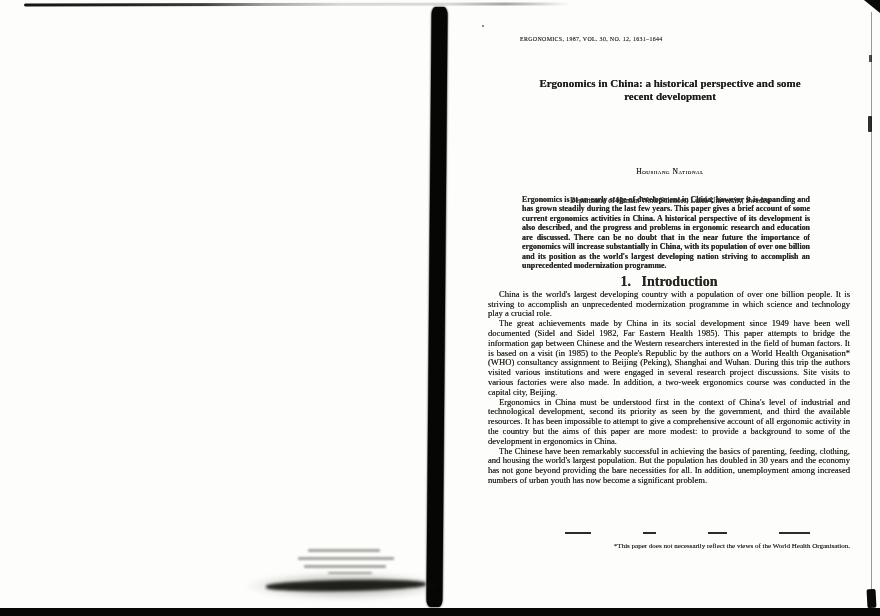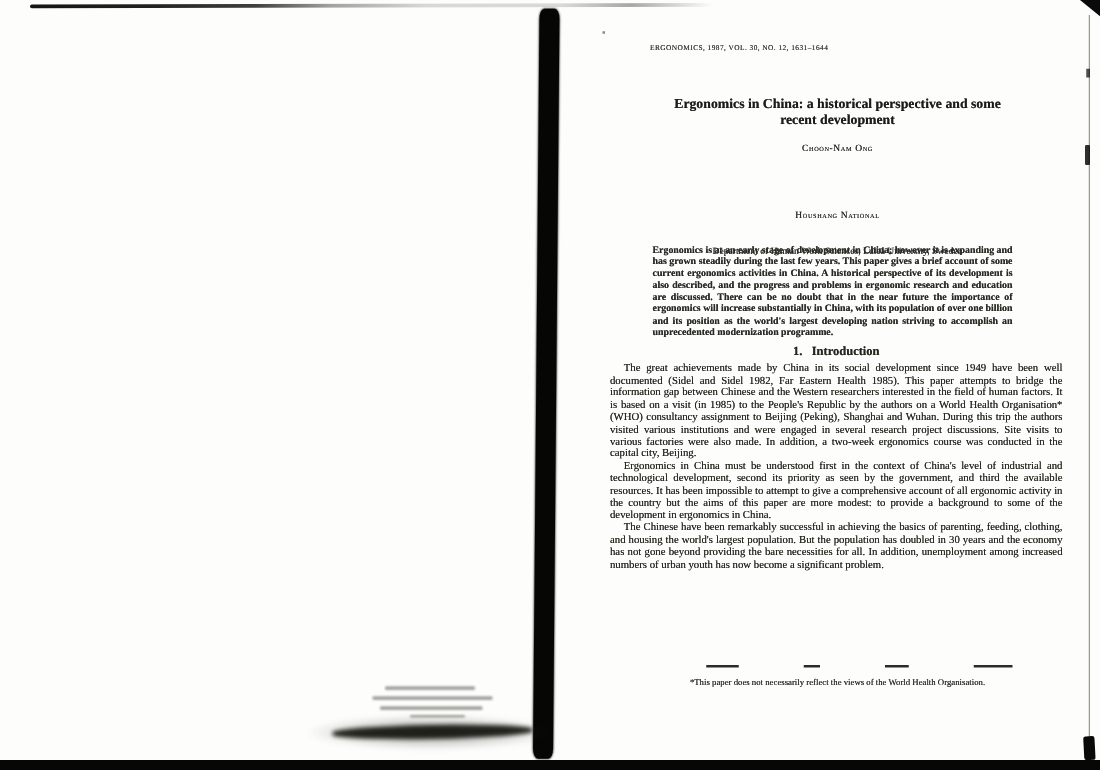--- a/index.html
+++ b/index.html
@@ -106,34 +106,34 @@
     font-size: 7.9px; line-height: 9.45px;
     text-align: justify; color: #2a2a25; font-weight: bold;
   }
   .intro {
     left: 18px; top: 277px; width: 362px;
     font-size: 8.6px; line-height: 9.8px;
     text-align: justify; color: #26261f;
   }
   .intro .heading {
     font-weight: bold; text-align: center;
-    font-size: 10px; margin: 0 0 3px 0;
+    font-size: 14px; margin: 0 0 3px 0;
     white-space: pre;
   }
   .intro p { margin: 0; text-indent: 11px; }
 
   .footnote-sep {
     left: 95px; top: 532px; width: 245px;
     display: flex; justify-content: space-between; align-items: center;
   }
   .footnote-sep span { display: block; height: 1.5px; background: #2c2c27; }
   .d1 { width: 26px; } .d2 { width: 13px; } .d3 { width: 19px; } .d4 { width: 31px; }
   .footnote {
     left: 20px; top: 542px; width: 360px;
-    text-align: center; font-size: 7px; color: #2c2c27;
+    text-align: right; font-size: 7px; color: #2c2c27;
   }
 </style>
 </head>
 <body>
 
 <div class="canvas">
 
   <div class="artifact top-streak"></div>
   <div class="artifact spine-band"></div>
   <div class="artifact right-edge"></div>
@@ -149,29 +149,29 @@
   <div class="artifact smear-halo"></div>
   <div class="artifact smear-core"></div>
   <div class="artifact dot"></div>
 
   <div class="page">
 
     <div class="journal-line">ERGONOMICS, 1987, VOL. 30, NO. 12, 1631–1644</div>
 
     <div class="title">Ergonomics in China: a historical perspective and some recent development</div>
 
-    <div class="author-name author1">Choon-Nam Ong</div>
 
     <div class="author-name author2">Houshang National</div>
     <div class="affil affil2">Department of Human Work Sciences, Luleå University, Sweden</div>
 
     <div class="abstract">Ergonomics is at an early stage of development in China; however it is expanding and has grown steadily during the last few years. This paper gives a brief account of some current ergonomics activities in China. A historical perspective of its development is also described, and the progress and problems in ergonomic research and education are discussed. There can be no doubt that in the near future the importance of ergonomics will increase substantially in China, with its population of over one billion and its position as the world's largest developing nation striving to accomplish an unprecedented modernization programme.</div>
 
     <div class="intro">
       <div class="heading">1.   Introduction</div>
+      <p>China is the world's largest developing country with a population of over one billion people. It is striving to accomplish an unprecedented modernization programme in which science and technology play a crucial role.</p>
       <p>The great achievements made by China in its social development since 1949 have been well documented (Sidel and Sidel 1982, Far Eastern Health 1985). This paper attempts to bridge the information gap between Chinese and the Western researchers interested in the field of human factors. It is based on a visit (in 1985) to the People's Republic by the authors on a World Health Organisation* (WHO) consultancy assignment to Beijing (Peking), Shanghai and Wuhan. During this trip the authors visited various institutions and were engaged in several research project discussions. Site visits to various factories were also made. In addition, a two-week ergonomics course was conducted in the capital city, Beijing.</p>
       <p>Ergonomics in China must be understood first in the context of China's level of industrial and technological development, second its priority as seen by the government, and third the available resources. It has been impossible to attempt to give a comprehensive account of all ergonomic activity in the country but the aims of this paper are more modest: to provide a background to some of the development in ergonomics in China.</p>
       <p>The Chinese have been remarkably successful in achieving the basics of parenting, feeding, clothing, and housing the world's largest population. But the population has doubled in 30 years and the economy has not gone beyond providing the bare necessities for all. In addition, unemployment among increased numbers of urban youth has now become a significant problem.</p>
     </div>
 
     <div class="footnote-sep">
       <span class="d1"></span>
       <span class="d2"></span>
       <span class="d3"></span>
       <span class="d4"></span>

